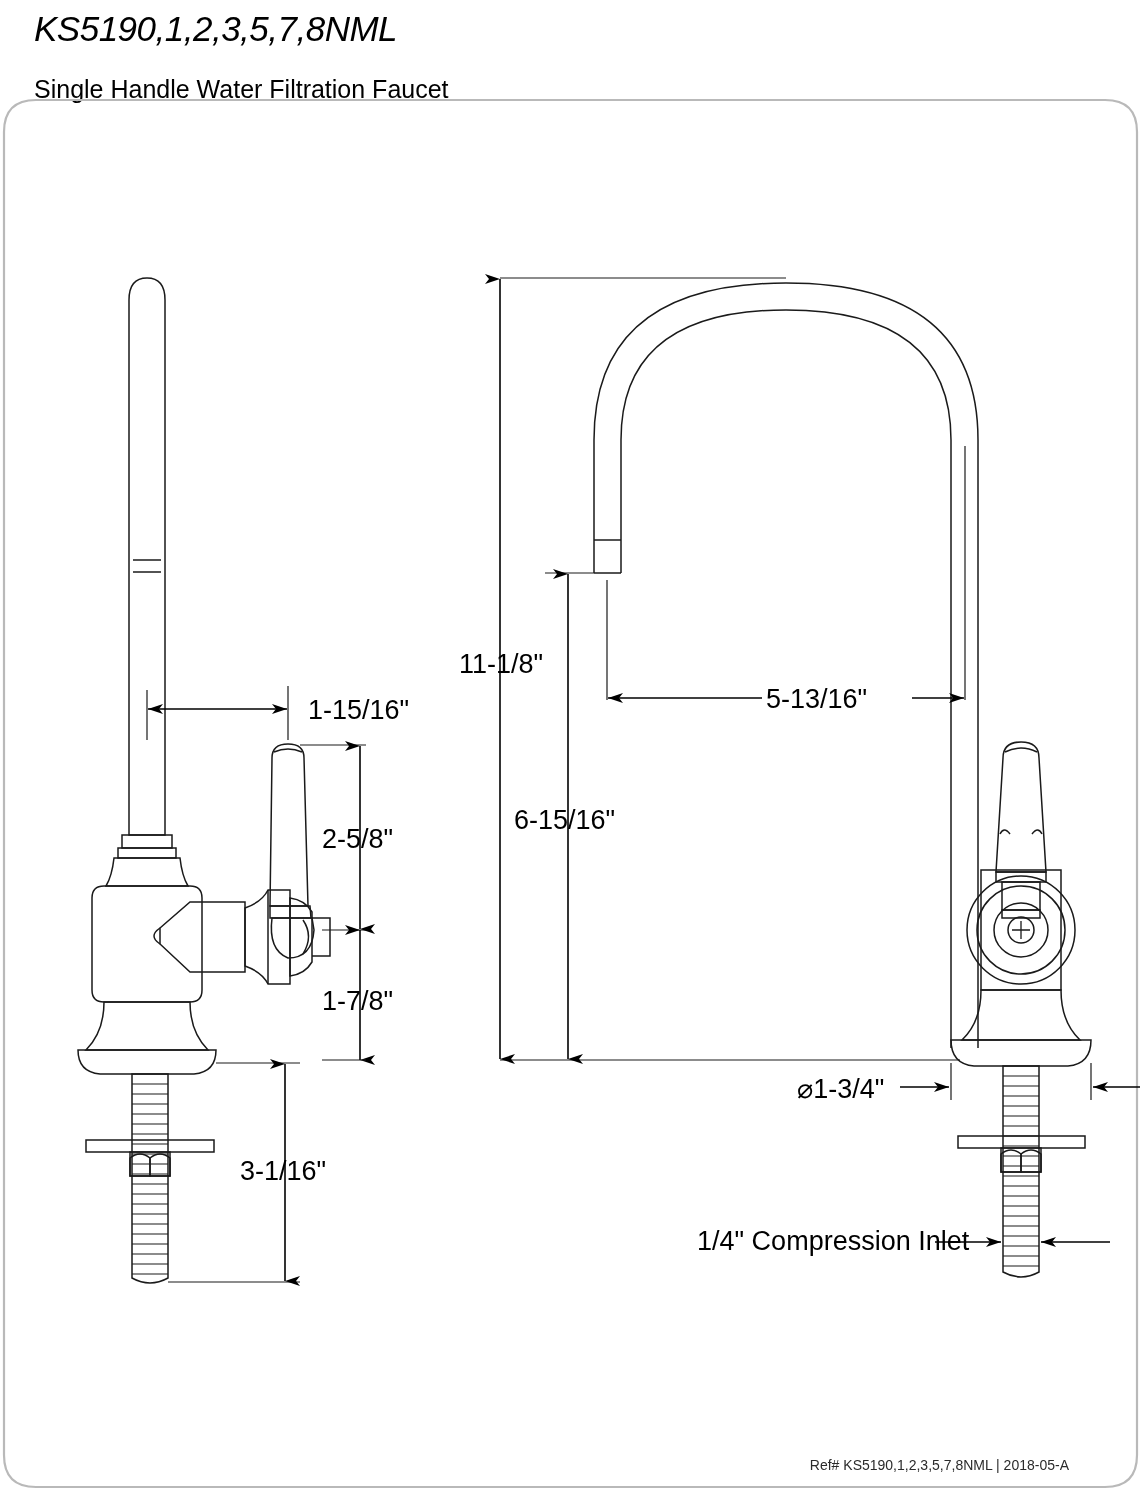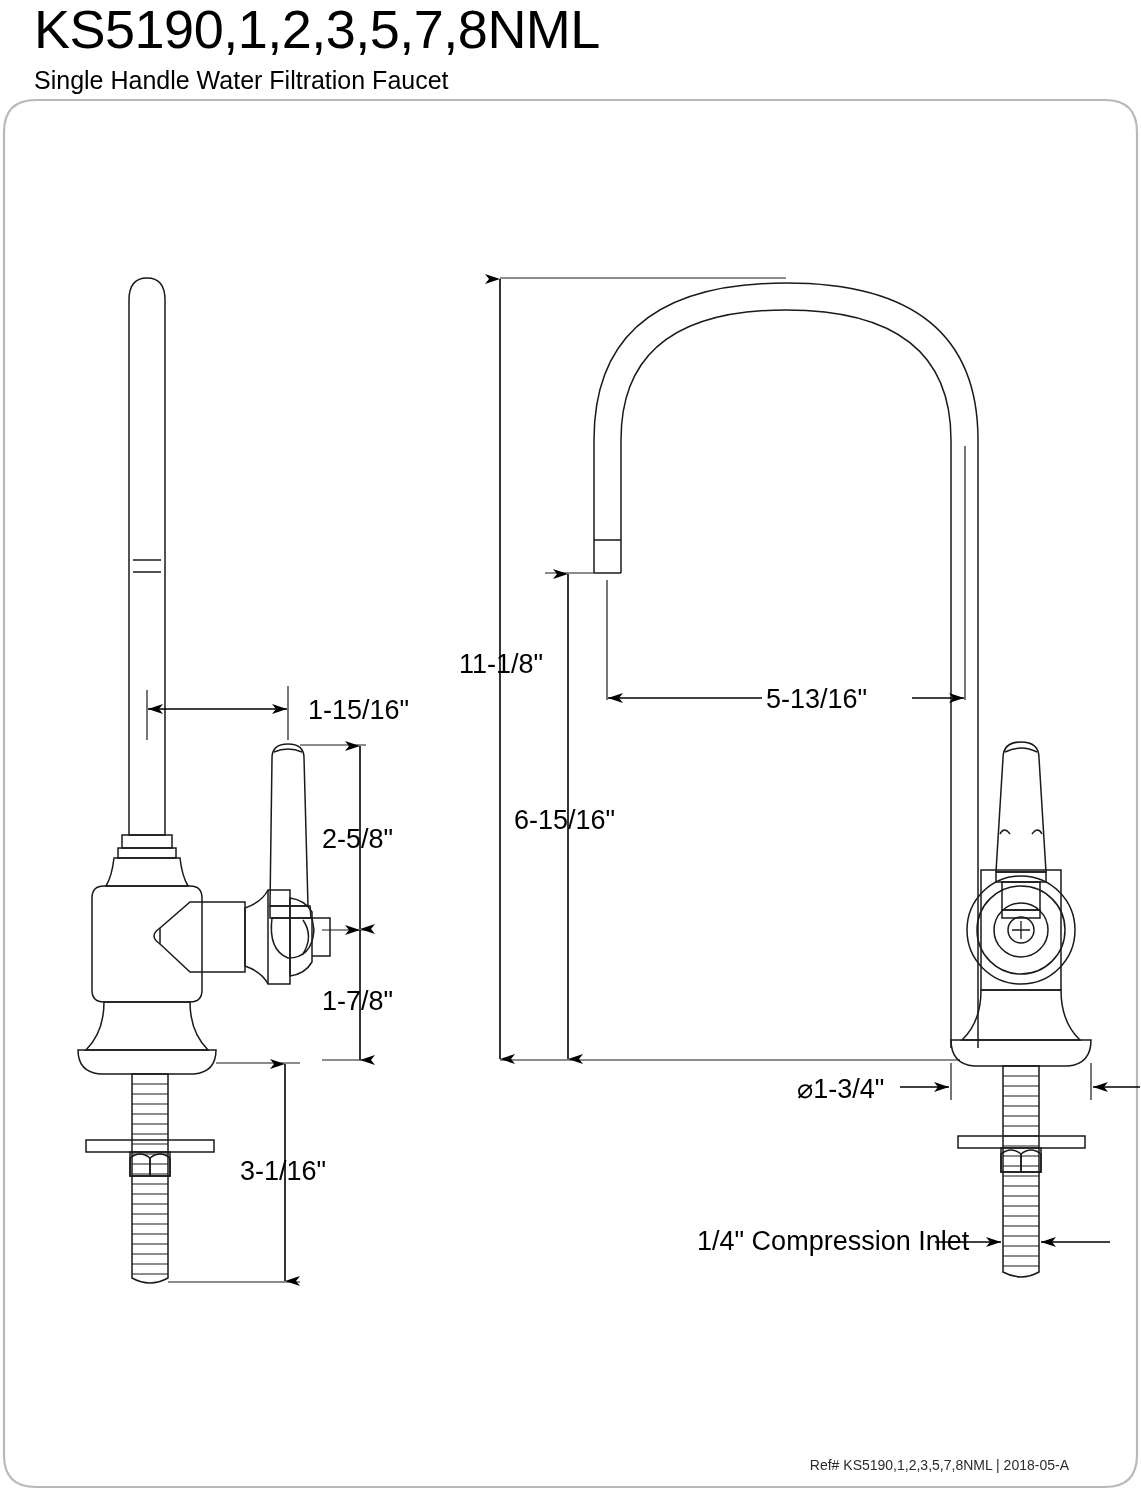--- a/index.html
+++ b/index.html
@@ -21,30 +21,31 @@
     width: 1141px;
     height: 1500px;
   }
   .title-block {
     position: absolute;
     left: 34px;
     top: 2px;
     width: 1000px;
   }
   .model-title {
-    font-size: 54px;
+    font-size: 35px;
     line-height: 54px;
     letter-spacing: -0.5px;
     font-weight: normal;
     white-space: nowrap;
+    font-style: italic;
   }
   .model-subtitle {
     font-size: 25px;
     line-height: 28px;
-    margin-top: 10px;
+    margin-top: 19px;
     white-space: nowrap;
   }
   .ref-footer {
     position: absolute;
     right: 72px;
     top: 1457px;
     font-size: 14px;
     color: #2b2b2b;
     white-space: nowrap;
   }

